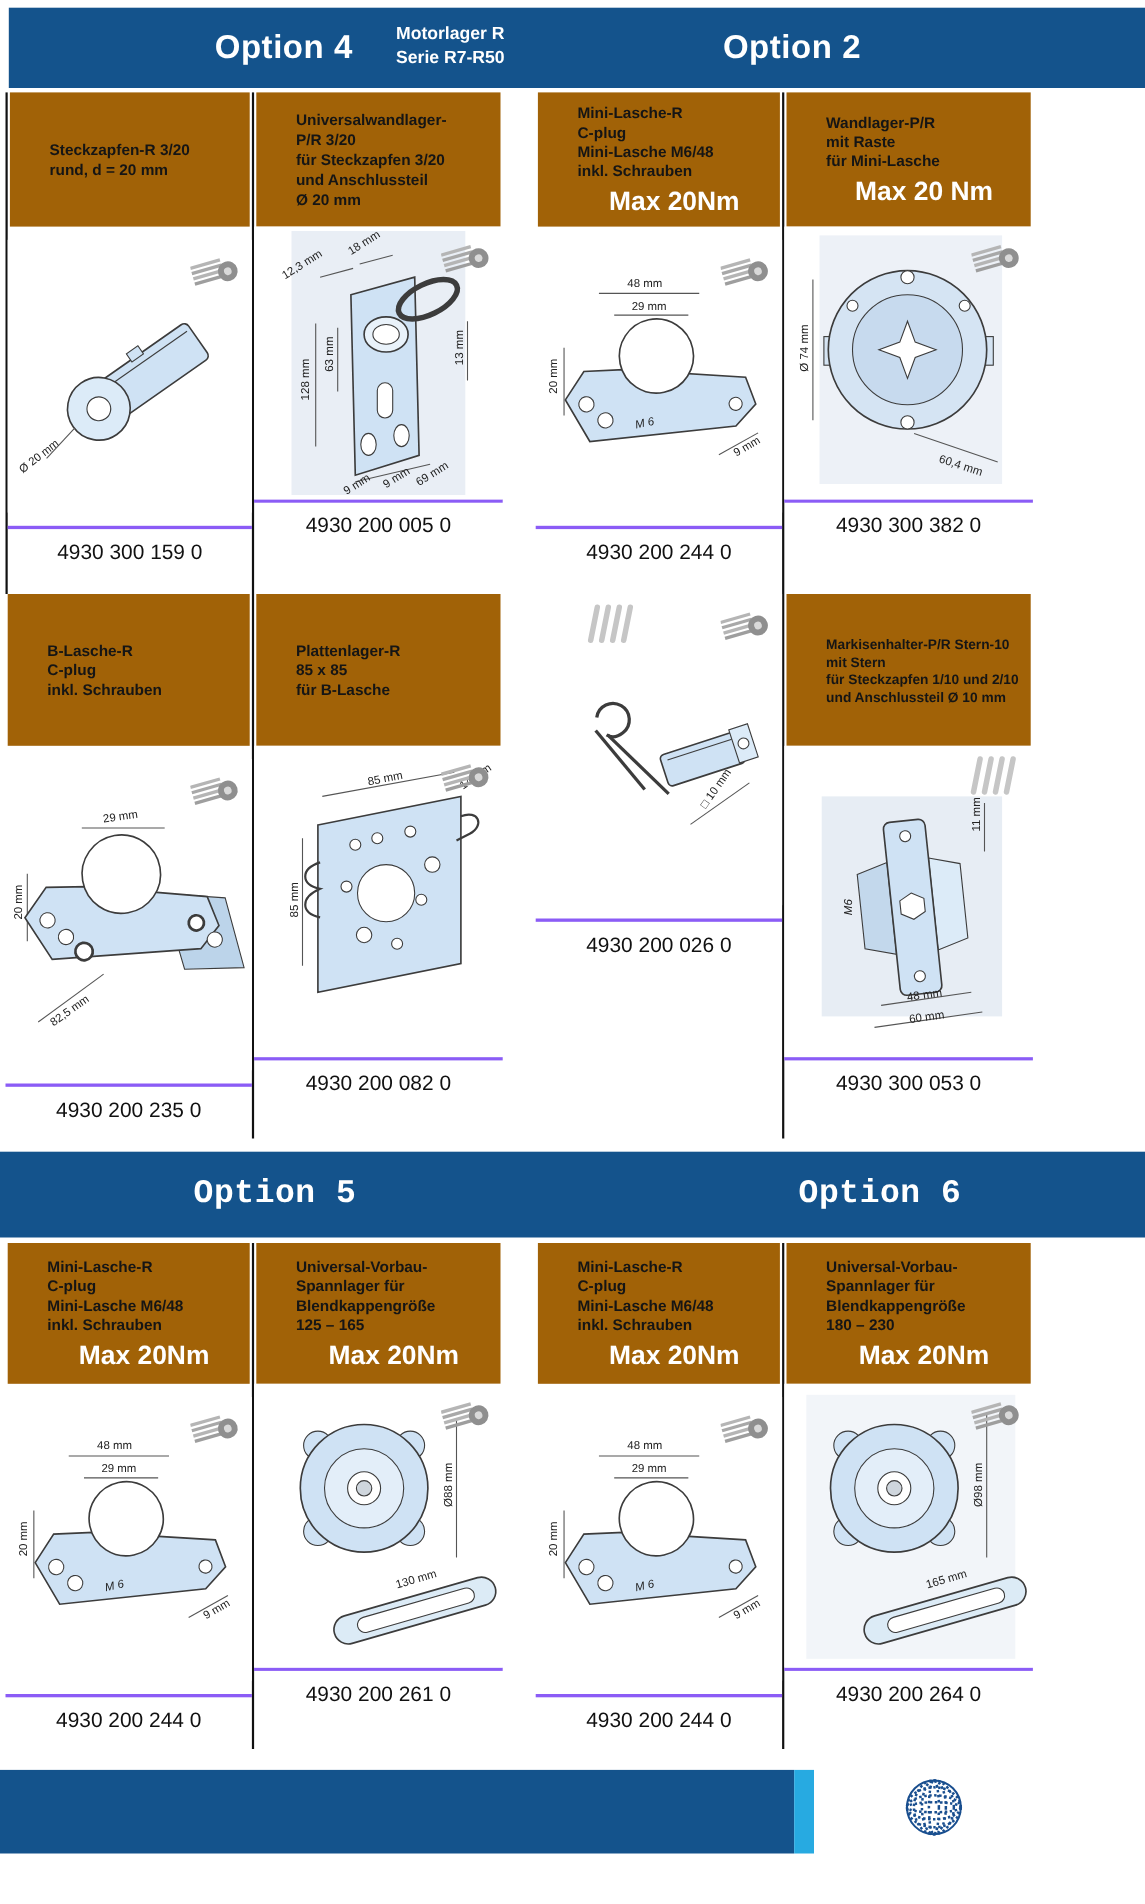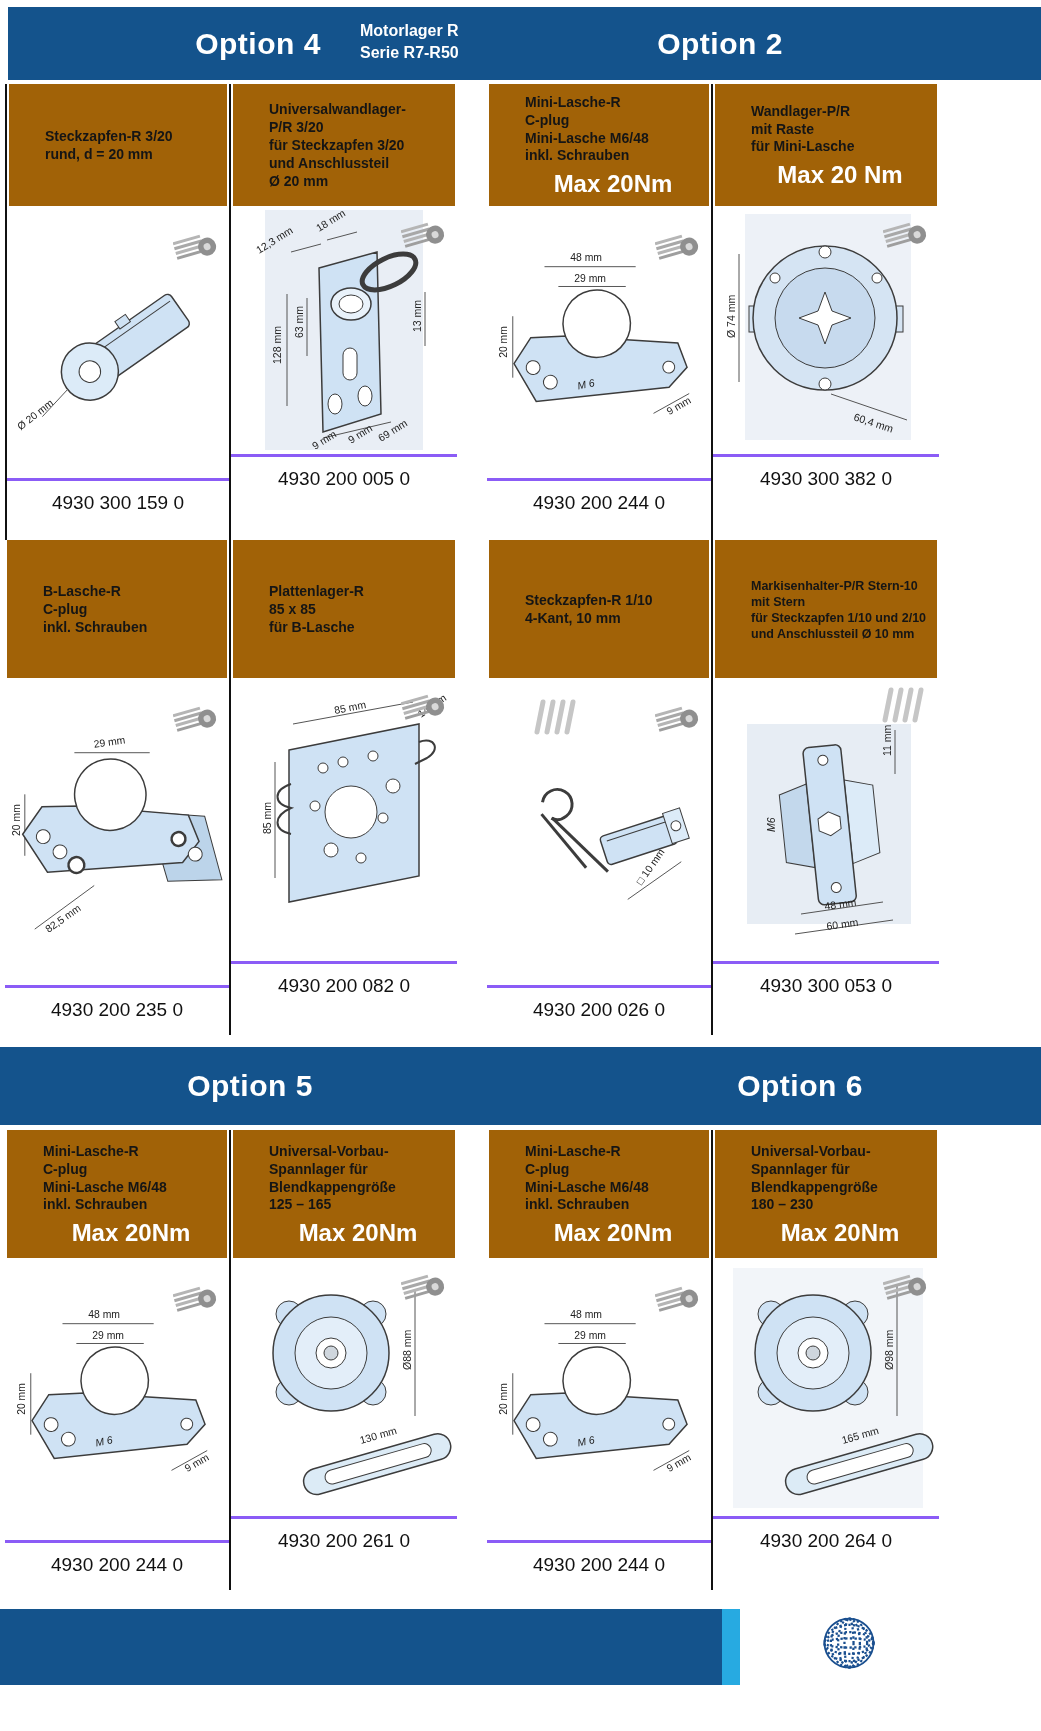--- a/index.html
+++ b/index.html
@@ -2,21 +2,21 @@
 <html><head>
 <meta charset="utf-8">
 <style>
   html,body{margin:0;padding:0;background:#ffffff;}
   .page{width:1041px;font-family:"Liberation Sans",sans-serif;background:#fff;position:relative;}
 
   
   .bar{background:#14538c;color:#fff;position:relative;}
   .bar1{height:73px;width:1033px;margin:7px 0 4px 8px;}
   .bar2{height:84px;width:1041px;margin:20px 0 5px 0;}
-  .bar3{height:78px;width:1041px;margin:12px 0 5px 0;}
+  .bar3{height:78px;width:1041px;margin:12px 0 5px 0;font-family:Liberation Mono, monospace;}
   .bar .opt{position:absolute;top:0;bottom:0;display:flex;align-items:center;justify-content:center;
             font-size:30px;font-weight:bold;letter-spacing:.5px;}
   .opt-left{left:0;width:500px;}
   .bar1 .opt-right{left:492px;width:440px;}
   .bar2 .opt-right,.bar3 .opt-right{left:560px;width:480px;}
   .bar-center{position:absolute;left:352px;top:13px;font-size:16px;font-weight:bold;
               white-space:pre-line;line-height:1.4;}
 
   
   .row{display:flex;margin-left:5px;width:936px;}
@@ -336,24 +336,20 @@
           <span>4930 200 082 0</span>
         </div>
       </div>
     </div>
 
     <div class="gutter"></div>
 
     <div class="half">
 
       <div class="cell">
-        <div class="cell-head">
-          <div class="cell-title">Steckzapfen-R 1/10
-4-Kant, 10 mm</div>
-        </div>
         <div class="cell-draw">
           <svg class="drawing" viewBox="0 0 226 283">
             <path d="M56,112 a15,15 0 1 1 24,14 c-5,4 -10,5 -15,2" fill="none" stroke="#3c3c3c" stroke-width="3"></path>
             <line x1="66" y1="128" x2="122" y2="182" stroke="#3c3c3c" stroke-width="3"></line>
             <line x1="55" y1="124" x2="100" y2="178" stroke="#3c3c3c" stroke-width="3"></line>
             <g transform="rotate(-18 150 150)">
               <rect x="116" y="136" width="74" height="30" rx="4" fill="#cfe2f4" stroke="#3c3c3c" stroke-width="1.5"></rect>
               <line x1="122" y1="142" x2="184" y2="142" stroke="#3c3c3c"></line>
               <rect x="184" y="133" width="18" height="32" fill="#dcebf8" stroke="#3c3c3c"></rect>
               <circle cx="193" cy="149" r="5" fill="#fff" stroke="#3c3c3c"></circle>

